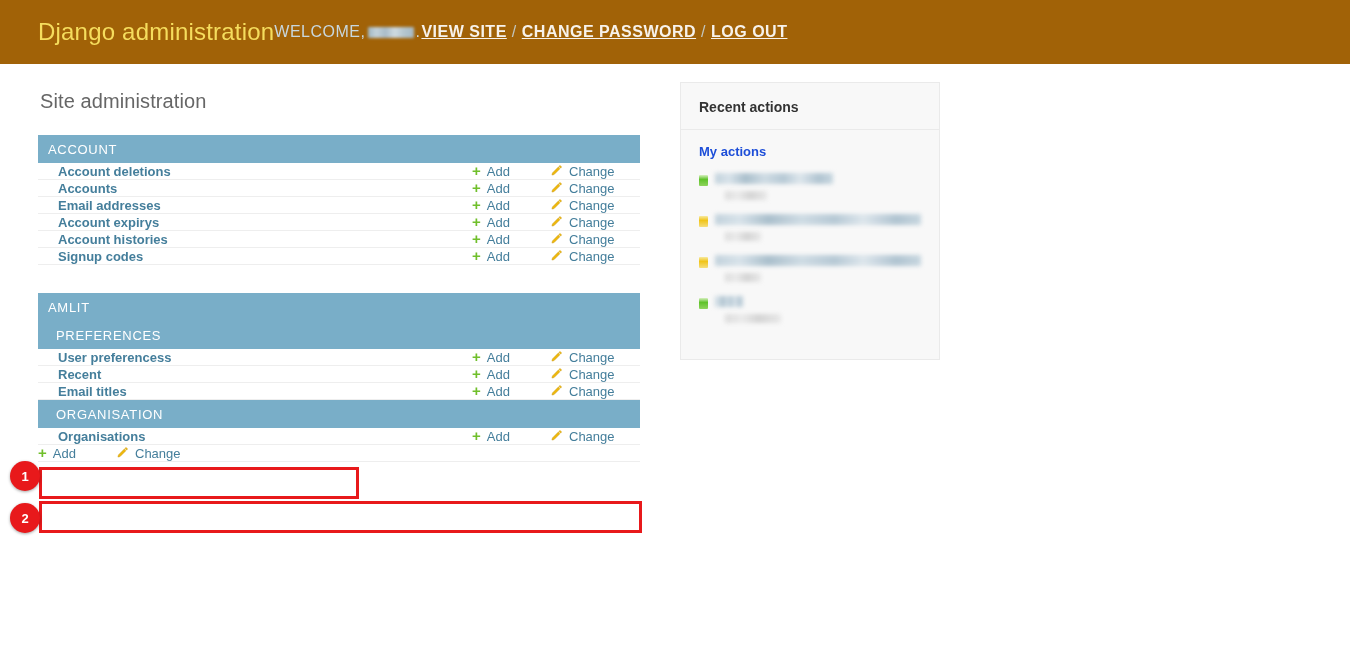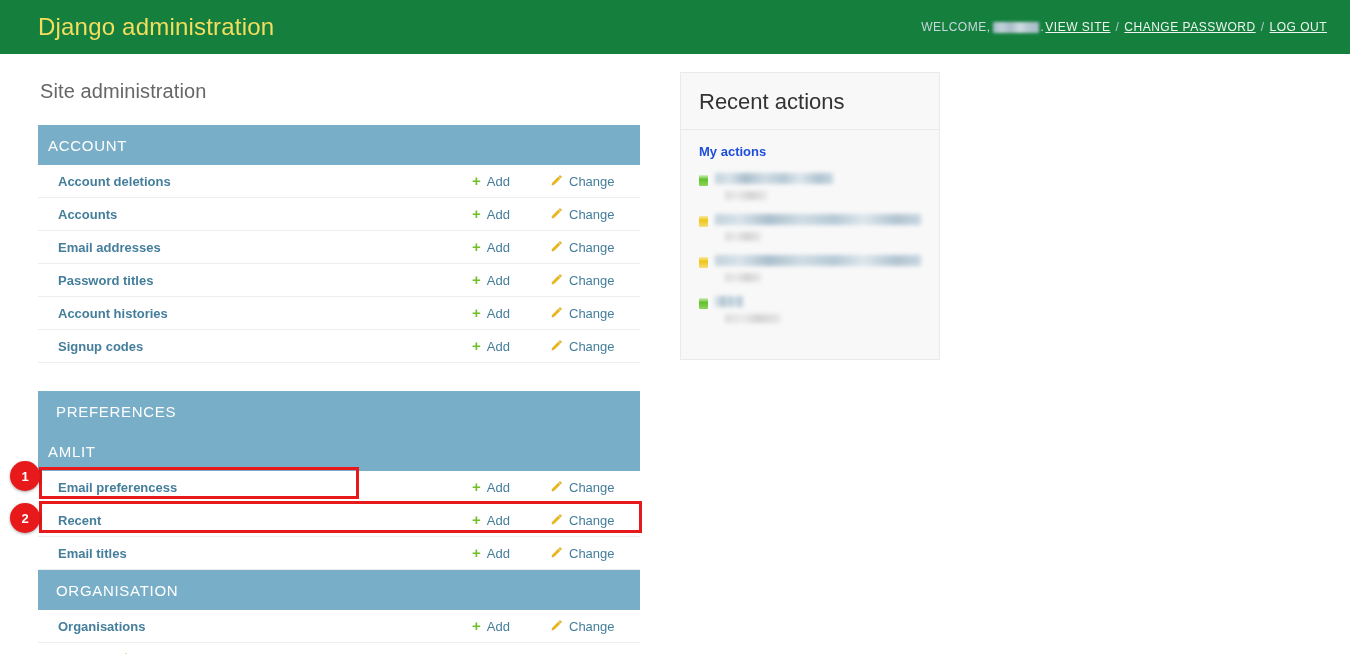--- a/index.html
+++ b/index.html
@@ -4,65 +4,65 @@
 <style>
   html,body{margin:0;padding:0;}
   body{
     width:1350px;height:654px;overflow:hidden;background:#fff;
     font-family:"Liberation Sans","DejaVu Sans",sans-serif;
     font-size:14px;color:#333;position:relative;
   }
 
   
   #branding-header{
-    height:54px;background:#15803d;display:flex;align-items:center;
-    justify-content:space-between;padding:0 22px 0 38px;box-sizing:border-box;
+    height:64px;background:#a16207;display:flex;align-items:center;
+    justify-content:flex-start;padding:0 22px 0 38px;box-sizing:border-box;
   }
   #site-name{
     color:#f5dd5d;font-size:24px;font-weight:300;letter-spacing:.2px;
     white-space:nowrap;
   }
   #user-tools{
-    color:#c8d7de;font-size:12px;letter-spacing:.5px;
+    color:#c8d7de;font-size:16px;letter-spacing:.5px;
     display:flex;align-items:center;gap:0;white-space:nowrap;
   }
   #user-tools .welcome-text{text-transform:uppercase;}
   #user-tools .redact{
     display:inline-block;width:46px;height:11px;margin:0 1px -1px 3px;
     background:linear-gradient(90deg,#9fb6c2 0%,#c3d2da 18%,#a9bcc7 38%,#cfdbe1 58%,#b4c6cf 78%,#a6bac5 100%);
     filter:blur(1.6px);border-radius:1px;vertical-align:middle;
   }
   #user-tools a{
     color:#fff;text-decoration:underline;text-transform:uppercase;
-    margin:0 1px;opacity:.92;
+    margin:0 1px;opacity:.92;font-weight:bold;
   }
   #user-tools .sep{margin:0 4px;opacity:.85;}
 
   
   #container{padding:0 0 0 0;}
   #content{
     display:flex;align-items:flex-start;padding:18px 0 0 38px;box-sizing:border-box;
   }
   #content-main{width:602px;flex:0 0 602px;}
   #page-title{
     font-size:20px;font-weight:400;color:#666;margin:8px 0 22px 2px;
     letter-spacing:.1px;
   }
 
   
   .module{width:602px;margin-bottom:28px;background:#fff;}
   .module .caption{
-    background:#79aec8;color:#fff;font-size:15px;font-weight:400;
+    background:#79aec8;color:#fff;font-size:13px;font-weight:400;
     text-transform:uppercase;letter-spacing:.7px;
-    padding:8px 10px 8px 10px;box-sizing:border-box;height:40px;
+    padding:8px 10px 8px 10px;box-sizing:border-box;height:28px;
     display:flex;align-items:center;
   }
   .module .caption.sub{padding-left:18px;}
   .row{
-    display:flex;align-items:center;height:33px;
+    display:flex;align-items:center;height:17px;
     border-bottom:1px solid #eee;box-sizing:border-box;
   }
   .row .model-name{
     flex:1;padding-left:20px;font-weight:bold;font-size:13px;
   }
   .row .model-name a{color:#447e9b;text-decoration:none;}
   .row .addlink,.row .changelink{
     width:88px;font-size:13px;color:#447e9b;display:flex;align-items:center;
   }
   .row .addlink{width:78px;}
@@ -75,21 +75,21 @@
   .ico-pencil svg{display:block;}
 
   
   #content-related{
     width:260px;flex:0 0 260px;margin-left:40px;
     background:#f8f8f8;border:1px solid #eaeaea;box-sizing:border-box;
   }
   #content-related .module-head{
     padding:16px 18px 14px 18px;border-bottom:1px solid #eaeaea;
   }
-  #recent-actions-title{font-size:22px;font-weight:400;color:#333;}
+  #recent-actions-title{font-size:14px;font-weight:700;color:#333;}
   #content-related .inner{padding:14px 18px 22px 18px;}
   #my-actions-title{
     font-size:13px;font-weight:bold;color:#1d4ed8;margin-bottom:14px;
   }
   .action-item{margin-bottom:14px;}
   .action-line{display:flex;align-items:flex-start;}
   .action-swatch{
     width:9px;height:11px;flex:0 0 9px;margin-top:2px;margin-right:7px;
     filter:blur(.7px);border-radius:1px;
   }
@@ -184,21 +184,21 @@
               <span class="ico ico-pencil">
                 <svg width="13" height="13" viewBox="0 0 16 16">
                   <path d="M12.3 1.7l2 2-1.3 1.3-2-2zM10.2 3.8l2 2-7.2 7.2-2.6.6.6-2.6z" fill="#efb80b" stroke="#c8960a" stroke-width=".6"></path>
                 </svg>
               </span>
               <span>Change</span>
             </div>
         </div>
 
         <div class="row">
-          <div class="model-name"><a href="#">Password titles</a></div>
+          <div class="model-name"><a href="#">Account expirys</a></div>
           <div class="addlink">
               <span class="ico ico-plus">+</span>
               <span>Add</span>
             </div>
           <div class="changelink">
               <span class="ico ico-pencil">
                 <svg width="13" height="13" viewBox="0 0 16 16">
                   <path d="M12.3 1.7l2 2-1.3 1.3-2-2zM10.2 3.8l2 2-7.2 7.2-2.6.6.6-2.6z" fill="#efb80b" stroke="#c8960a" stroke-width=".6"></path>
                 </svg>
               </span>
@@ -233,25 +233,25 @@
                 <svg width="13" height="13" viewBox="0 0 16 16">
                   <path d="M12.3 1.7l2 2-1.3 1.3-2-2zM10.2 3.8l2 2-7.2 7.2-2.6.6.6-2.6z" fill="#efb80b" stroke="#c8960a" stroke-width=".6"></path>
                 </svg>
               </span>
               <span>Change</span>
             </div>
         </div>
       </div>
 
       <div class="module">
+        <div class="caption">AMLIT</div>
+
         <div class="caption sub">PREFERENCES</div>
-
-        <div class="caption">AMLIT</div>
-        <div class="row">
-          <div class="model-name"><a href="#">Email preferencess</a></div>
+        <div class="row">
+          <div class="model-name"><a href="#">User preferencess</a></div>
           <div class="addlink">
               <span class="ico ico-plus">+</span>
               <span>Add</span>
             </div>
           <div class="changelink">
               <span class="ico ico-pencil">
                 <svg width="13" height="13" viewBox="0 0 16 16">
                   <path d="M12.3 1.7l2 2-1.3 1.3-2-2zM10.2 3.8l2 2-7.2 7.2-2.6.6.6-2.6z" fill="#efb80b" stroke="#c8960a" stroke-width=".6"></path>
                 </svg>
               </span>

